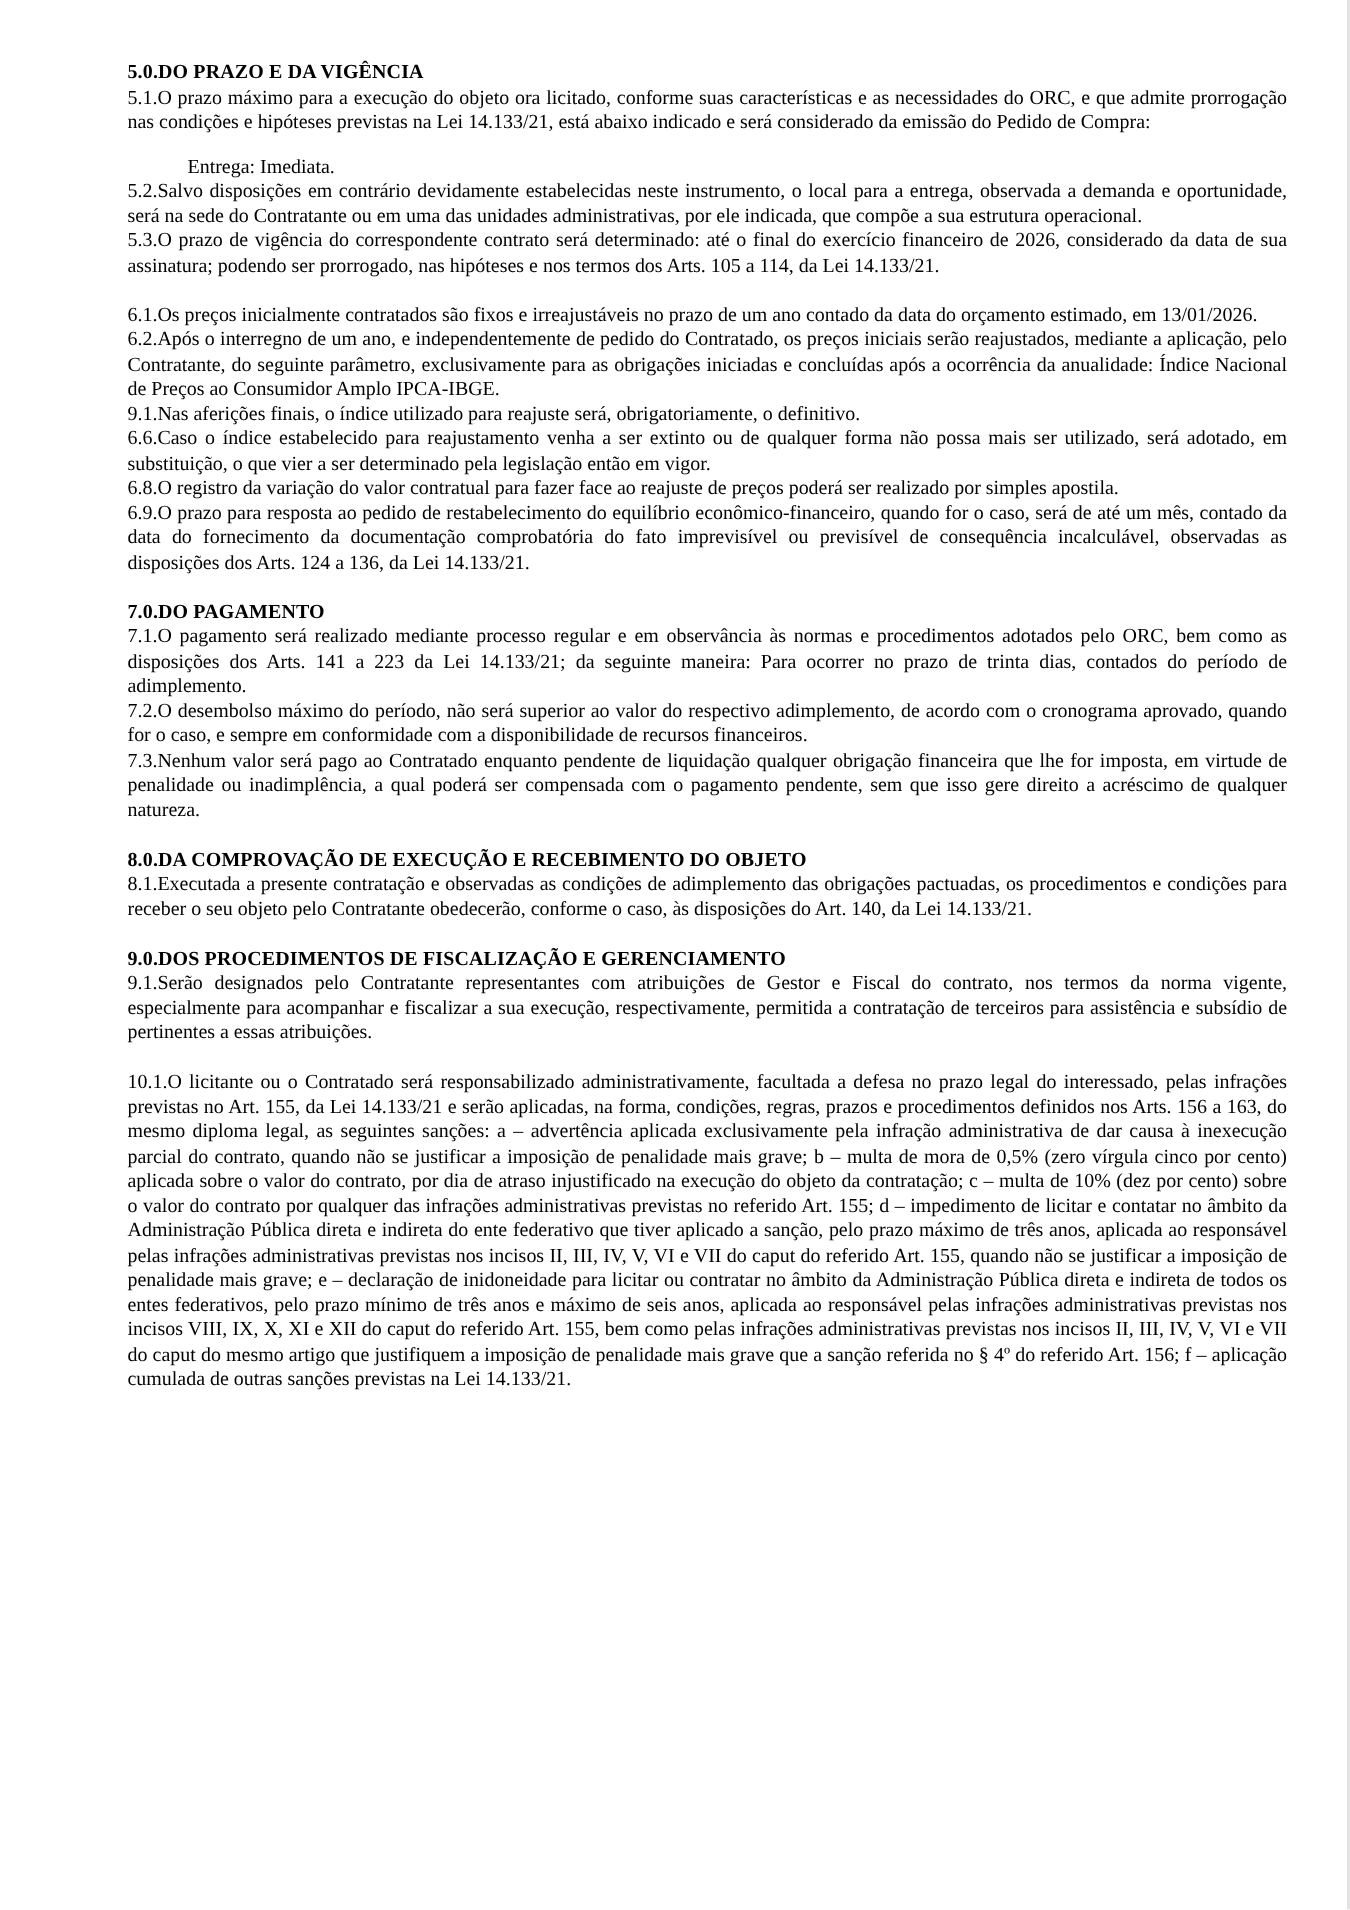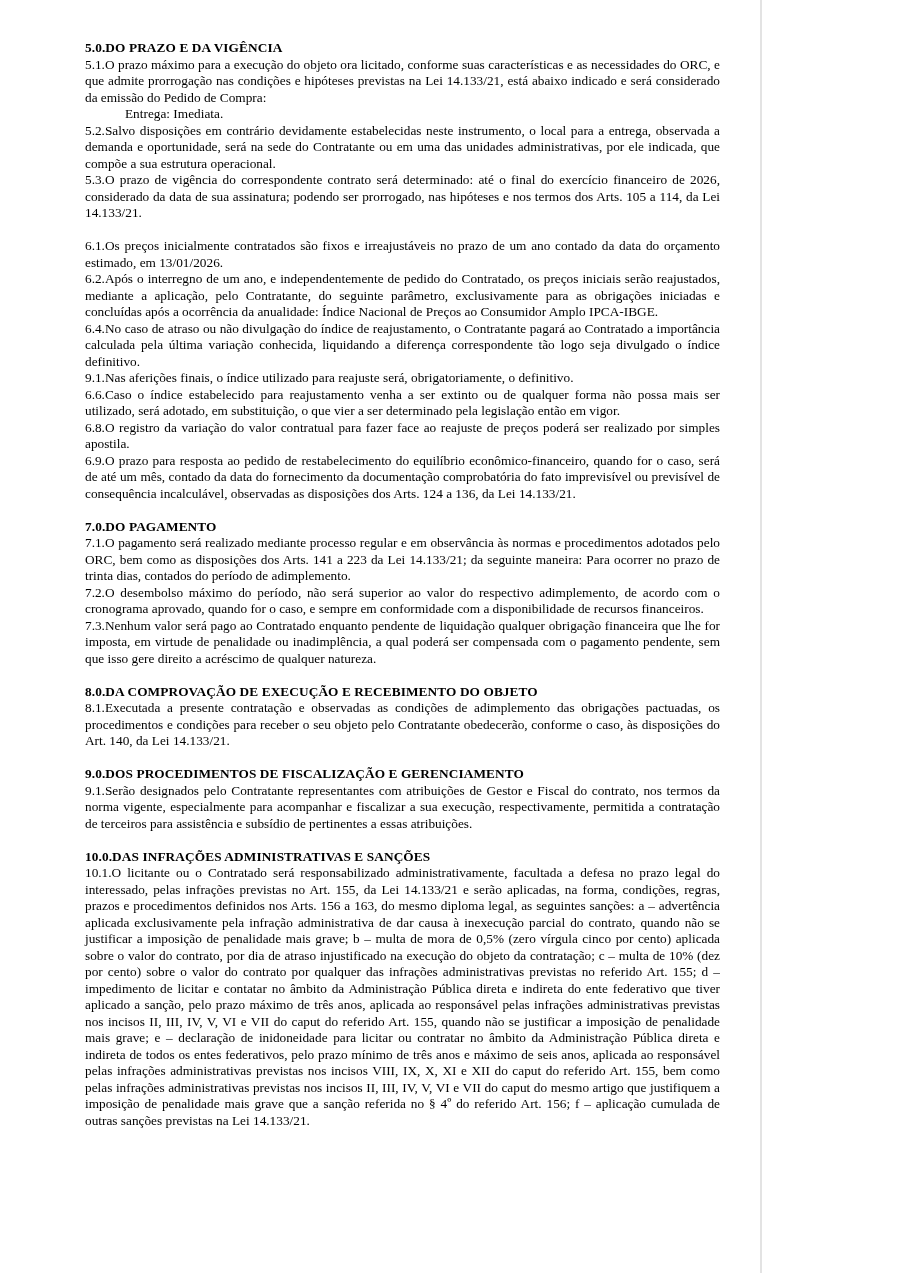--- a/index.html
+++ b/index.html
@@ -2,21 +2,21 @@
 <html><head>
 <meta charset="utf-8">
 <style>
   html, body {
     margin: 0;
     padding: 0;
     background: #ffffff;
   }
   .page {
     position: relative;
-    width: 762px;
+    width: 900px;
     min-height: 1273px;
     box-sizing: border-box;
     background: #ffffff;
     padding: 40px 42px 36px 85px;
     font-family: "Liberation Serif", serif;
     font-size: 13.3px;
     line-height: 16.5px;
     color: #000000;
   }
   .page-edge {
@@ -42,56 +42,55 @@
     letter-spacing: 0.1px;
   }
   .doc-paragraph {
     margin: 0;
     padding: 0;
     text-align: justify;
   }
   .doc-paragraph.indented {
     padding-left: 40px;
     text-align: left;
+    margin-top: 13px;
   }
 </style>
 </head>
 <body>
 
 <div class="page">
   <div>
       <section class="doc-section">
         <h2 class="section-heading">5.0.DO PRAZO E DA VIGÊNCIA</h2>
         <p class="doc-paragraph">5.1.O prazo máximo para a execução do objeto ora licitado, conforme suas características e as necessidades do ORC, e que admite prorrogação nas condições e hipóteses previstas na Lei 14.133/21, está abaixo indicado e será considerado da emissão do Pedido de Compra:</p>
         <p class="doc-paragraph indented">Entrega: Imediata.</p>
         <p class="doc-paragraph">5.2.Salvo disposições em contrário devidamente estabelecidas neste instrumento, o local para a entrega, observada a demanda e oportunidade, será na sede do Contratante ou em uma das unidades administrativas, por ele indicada, que compõe a sua estrutura operacional.</p>
         <p class="doc-paragraph">5.3.O prazo de vigência do correspondente contrato será determinado: até o final do exercício financeiro de 2026, considerado da data de sua assinatura; podendo ser prorrogado, nas hipóteses e nos termos dos Arts. 105 a 114, da Lei 14.133/21.</p>
       </section>
       <section class="doc-section">
         <p class="doc-paragraph">6.1.Os preços inicialmente contratados são fixos e irreajustáveis no prazo de um ano contado da data do orçamento estimado, em 13/01/2026.</p>
         <p class="doc-paragraph">6.2.Após o interregno de um ano, e independentemente de pedido do Contratado, os preços iniciais serão reajustados, mediante a aplicação, pelo Contratante, do seguinte parâmetro, exclusivamente para as obrigações iniciadas e concluídas após a ocorrência da anualidade: Índice Nacional de Preços ao Consumidor Amplo IPCA-IBGE.</p>
-        <p class="doc-paragraph">6.4.No caso de atraso ou não divulgação do índice de reajustamento, o Contratante pagará ao Contratado a importância calculada pela última variação conhecida, liquidando a diferença correspondente tão logo seja divulgado o índice definitivo.</p>
         <p class="doc-paragraph">9.1.Nas aferições finais, o índice utilizado para reajuste será, obrigatoriamente, o definitivo.</p>
         <p class="doc-paragraph">6.6.Caso o índice estabelecido para reajustamento venha a ser extinto ou de qualquer forma não possa mais ser utilizado, será adotado, em substituição, o que vier a ser determinado pela legislação então em vigor.</p>
         <p class="doc-paragraph">6.8.O registro da variação do valor contratual para fazer face ao reajuste de preços poderá ser realizado por simples apostila.</p>
         <p class="doc-paragraph">6.9.O prazo para resposta ao pedido de restabelecimento do equilíbrio econômico-financeiro, quando for o caso, será de até um mês, contado da data do fornecimento da documentação comprobatória do fato imprevisível ou previsível de consequência incalculável, observadas as disposições dos Arts. 124 a 136, da Lei 14.133/21.</p>
       </section>
       <section class="doc-section">
         <h2 class="section-heading">7.0.DO PAGAMENTO</h2>
         <p class="doc-paragraph">7.1.O pagamento será realizado mediante processo regular e em observância às normas e procedimentos adotados pelo ORC, bem como as disposições dos Arts. 141 a 223 da Lei 14.133/21; da seguinte maneira: Para ocorrer no prazo de trinta dias, contados do período de adimplemento.</p>
         <p class="doc-paragraph">7.2.O desembolso máximo do período, não será superior ao valor do respectivo adimplemento, de acordo com o cronograma aprovado, quando for o caso, e sempre em conformidade com a disponibilidade de recursos financeiros.</p>
         <p class="doc-paragraph">7.3.Nenhum valor será pago ao Contratado enquanto pendente de liquidação qualquer obrigação financeira que lhe for imposta, em virtude de penalidade ou inadimplência, a qual poderá ser compensada com o pagamento pendente, sem que isso gere direito a acréscimo de qualquer natureza.</p>
       </section>
       <section class="doc-section">
         <h2 class="section-heading">8.0.DA COMPROVAÇÃO DE EXECUÇÃO E RECEBIMENTO DO OBJETO</h2>
         <p class="doc-paragraph">8.1.Executada a presente contratação e observadas as condições de adimplemento das obrigações pactuadas, os procedimentos e condições para receber o seu objeto pelo Contratante obedecerão, conforme o caso, às disposições do Art. 140, da Lei 14.133/21.</p>
       </section>
       <section class="doc-section">
         <h2 class="section-heading">9.0.DOS PROCEDIMENTOS DE FISCALIZAÇÃO E GERENCIAMENTO</h2>
         <p class="doc-paragraph">9.1.Serão designados pelo Contratante representantes com atribuições de Gestor e Fiscal do contrato, nos termos da norma vigente, especialmente para acompanhar e fiscalizar a sua execução, respectivamente, permitida a contratação de terceiros para assistência e subsídio de pertinentes a essas atribuições.</p>
       </section>
       <section class="doc-section">
-        <h2 class="section-heading">10.0.DAS INFRAÇÕES ADMINISTRATIVAS E SANÇÕES</h2>
         <p class="doc-paragraph">10.1.O licitante ou o Contratado será responsabilizado administrativamente, facultada a defesa no prazo legal do interessado, pelas infrações previstas no Art. 155, da Lei 14.133/21 e serão aplicadas, na forma, condições, regras, prazos e procedimentos definidos nos Arts. 156 a 163, do mesmo diploma legal, as seguintes sanções: a – advertência aplicada exclusivamente pela infração administrativa de dar causa à inexecução parcial do contrato, quando não se justificar a imposição de penalidade mais grave; b – multa de mora de 0,5% (zero vírgula cinco por cento) aplicada sobre o valor do contrato, por dia de atraso injustificado na execução do objeto da contratação; c – multa de 10% (dez por cento) sobre o valor do contrato por qualquer das infrações administrativas previstas no referido Art. 155; d – impedimento de licitar e contatar no âmbito da Administração Pública direta e indireta do ente federativo que tiver aplicado a sanção, pelo prazo máximo de três anos, aplicada ao responsável pelas infrações administrativas previstas nos incisos II, III, IV, V, VI e VII do caput do referido Art. 155, quando não se justificar a imposição de penalidade mais grave; e – declaração de inidoneidade para licitar ou contratar no âmbito da Administração Pública direta e indireta de todos os entes federativos, pelo prazo mínimo de três anos e máximo de seis anos, aplicada ao responsável pelas infrações administrativas previstas nos incisos VIII, IX, X, XI e XII do caput do referido Art. 155, bem como pelas infrações administrativas previstas nos incisos II, III, IV, V, VI e VII do caput do mesmo artigo que justifiquem a imposição de penalidade mais grave que a sanção referida no § 4º do referido Art. 156; f – aplicação cumulada de outras sanções previstas na Lei 14.133/21.</p>
       </section>
     </div>
   <div class="page-edge"></div>
 </div>
 
 </body></html>

